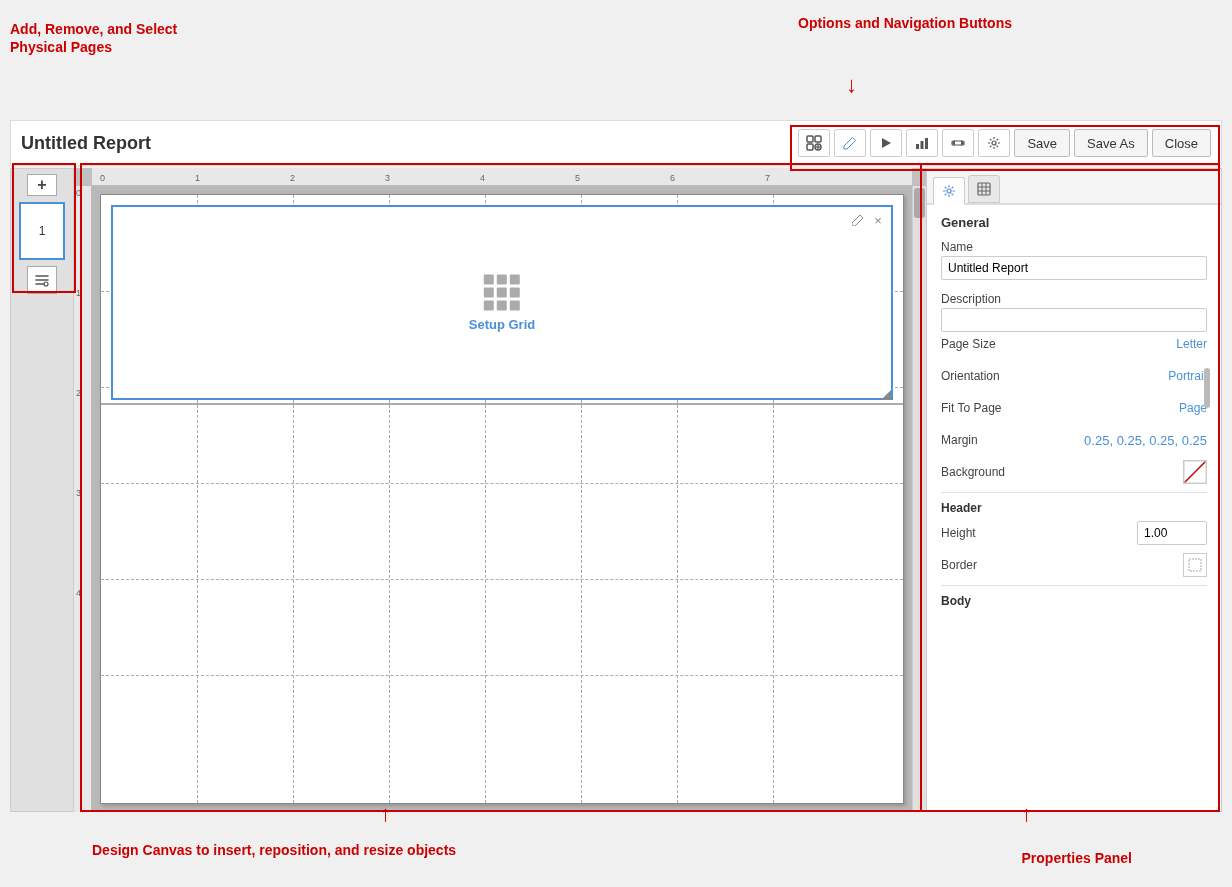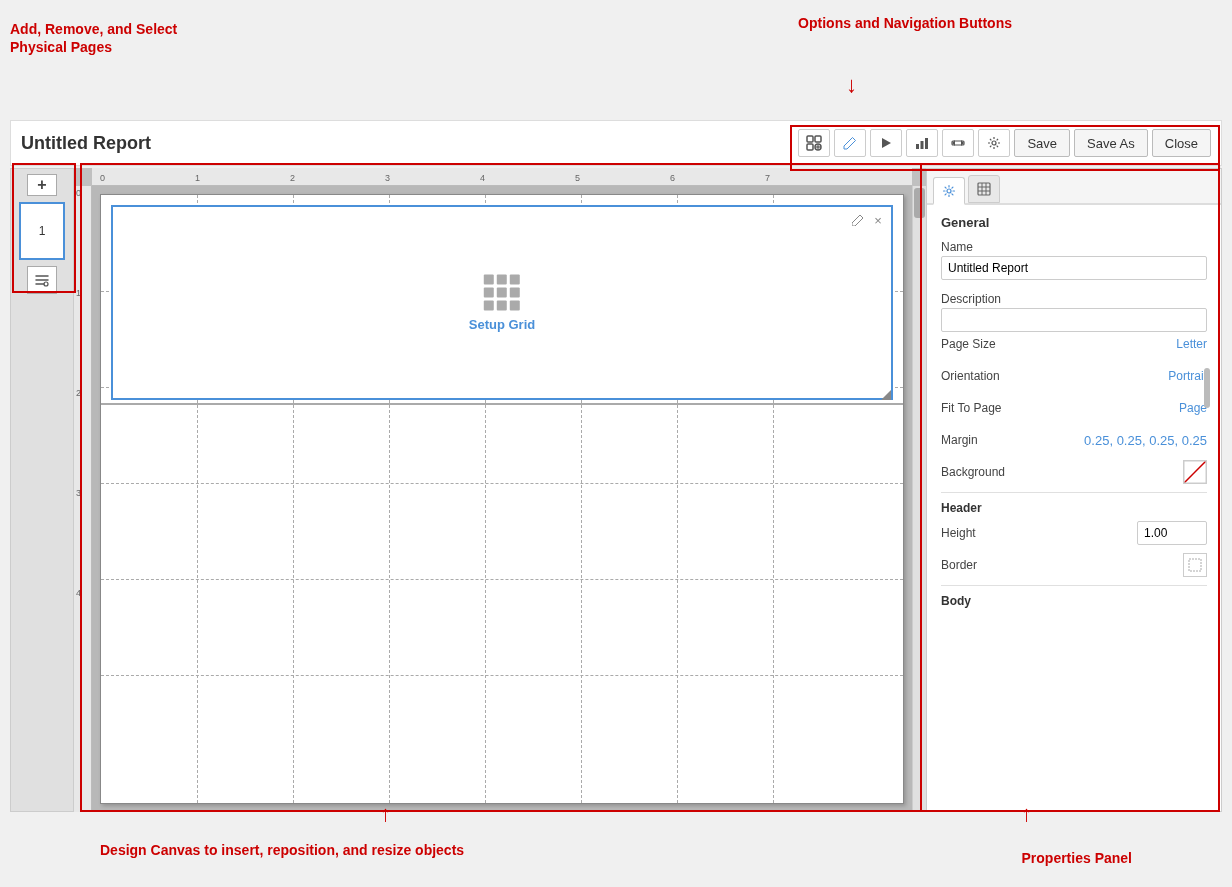--- a/index.html
+++ b/index.html
@@ -139,21 +139,21 @@
     }
   </style>
 </head>
 <body>
 
 <div class="annotation-label" style="top: 20px; left: 10px;">Add, Remove, and Select<br>Physical Pages</div>
 
 <div class="annotation-label" style="top: 14px; right: 220px; text-align: center;">Options and Navigation Buttons</div>
 <div style="position: absolute; top: 72px; right: 375px; color: #cc0000; font-size: 22px; z-index: 100;">↓</div>
 
-<div class="annotation-label" style="bottom: 28px; left: 100px;">Design Canvas to insert, reposition, and resize objects</div>
+<div class="annotation-label" style="bottom: 28px; left: 92px;">Design Canvas to insert, reposition, and resize objects</div>
 <div style="position: absolute; bottom: 60px; left: 380px; color: #cc0000; font-size: 22px; z-index: 100;">↑</div>
 
 <div class="annotation-label" style="bottom: 20px; right: 100px;">Properties Panel</div>
 <div style="position: absolute; bottom: 60px; right: 200px; color: #cc0000; font-size: 22px; z-index: 100;">↑</div>
 
 <div class="red-border-box" style="top: 163px; left: 12px; width: 64px; height: 130px;"></div>
 
 <div class="red-border-box" style="top: 125px; left: 790px; right: 12px; height: 46px;"></div>
 
 <div class="red-border-box" style="top: 163px; left: 80px; right: 310px; bottom: 75px;"></div>

